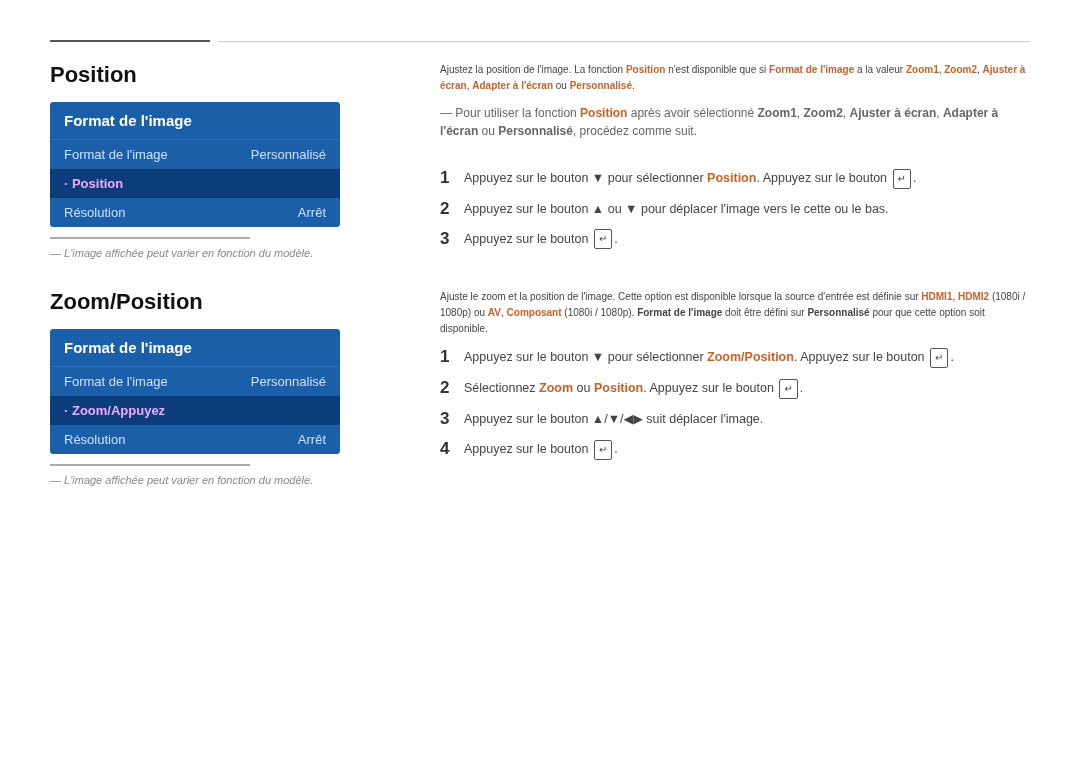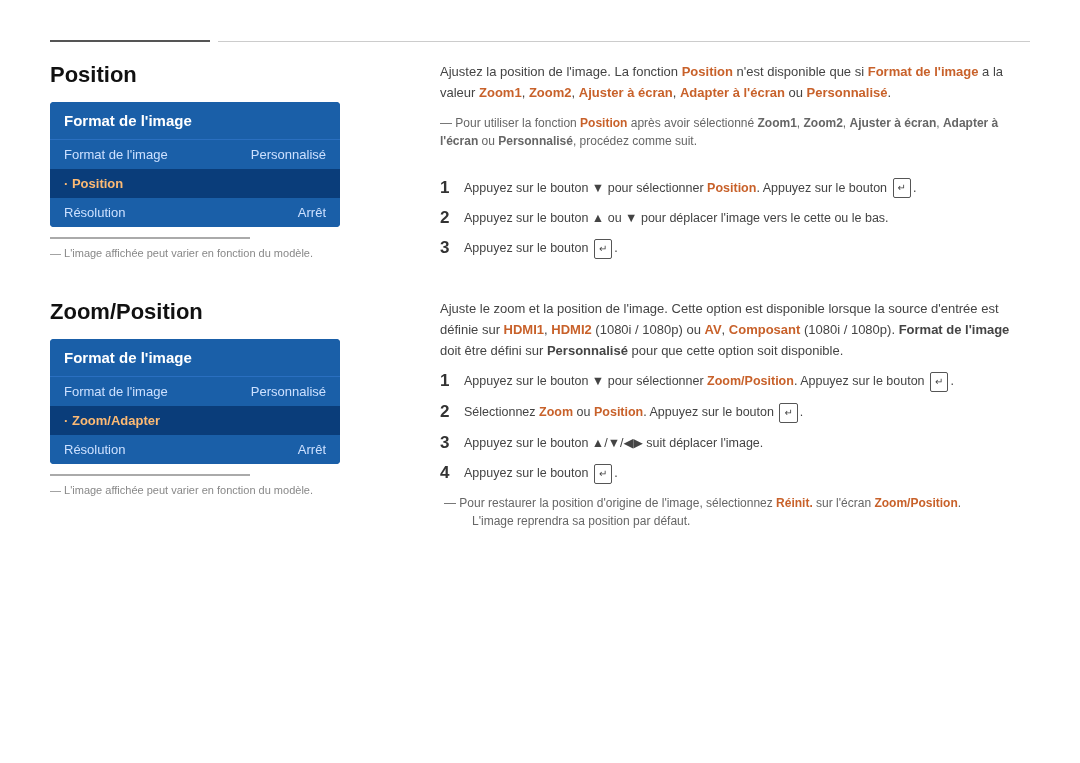--- a/index.html
+++ b/index.html
@@ -75,35 +75,36 @@
     }
     .menu-row.selected {
       background: #0a3d7a;
       color: #fff;
     }
     .menu-row-label {}
     .menu-row-value {
       color: #cce0ff;
     }
     .menu-row.selected .menu-row-label {
-      color: #fdba74;
+      color: #f0abfc;
       font-weight: bold;
     }
 
     .note-line {
       font-size: 11px;
       color: #888;
       margin-top: 8px;
+      font-style: italic;
     }
     .note-line::before {
       content: '— ';
     }
 
     .desc-text {
-      font-size: 13px;
+      font-size: 10px;
       color: #444;
       margin-bottom: 10px;
       line-height: 1.6;
     }
     .desc-note {
       font-size: 12px;
       color: #666;
       margin-bottom: 28px;
       line-height: 1.5;
     }
@@ -227,21 +228,21 @@
   <div class="section-left">
     <h2>Zoom/Position</h2>
 
     <div class="menu-box">
       <div class="menu-header">Format de l'image</div>
       <div class="menu-row">
         <span class="menu-row-label">Format de l'image</span>
         <span class="menu-row-value">Personnalisé</span>
       </div>
       <div class="menu-row selected">
-        <span class="menu-row-label">· Zoom/Adapter</span>
+        <span class="menu-row-label">· Zoom/Appuyez</span>
         <span class="menu-row-value"></span>
       </div>
       <div class="menu-row">
         <span class="menu-row-label">Résolution</span>
         <span class="menu-row-value">Arrêt</span>
       </div>
     </div>
 
     <div class="section-left-divider"></div>
     <p class="note-line">L'image affichée peut varier en fonction du modèle.</p>
@@ -270,18 +271,14 @@
         Appuyez sur le bouton ▲/▼/◀▶ suit déplacer l'image.
       </span>
     </div>
     <div class="step">
       <span class="step-num">4</span>
       <span class="step-text">
         Appuyez sur le bouton <span class="btn-icon">↵</span>.
       </span>
     </div>
 
-    <div class="sub-note">
-      Pour restaurer la position d'origine de l'image, sélectionnez <span class="bold orange">Réinit.</span> sur l'écran <span class="bold orange">Zoom/Position</span>.<br>
-      <span style="padding-left:14px;">L'image reprendra sa position par défaut.</span>
-    </div>
   </div>
 </div>
 
 </body></html>

